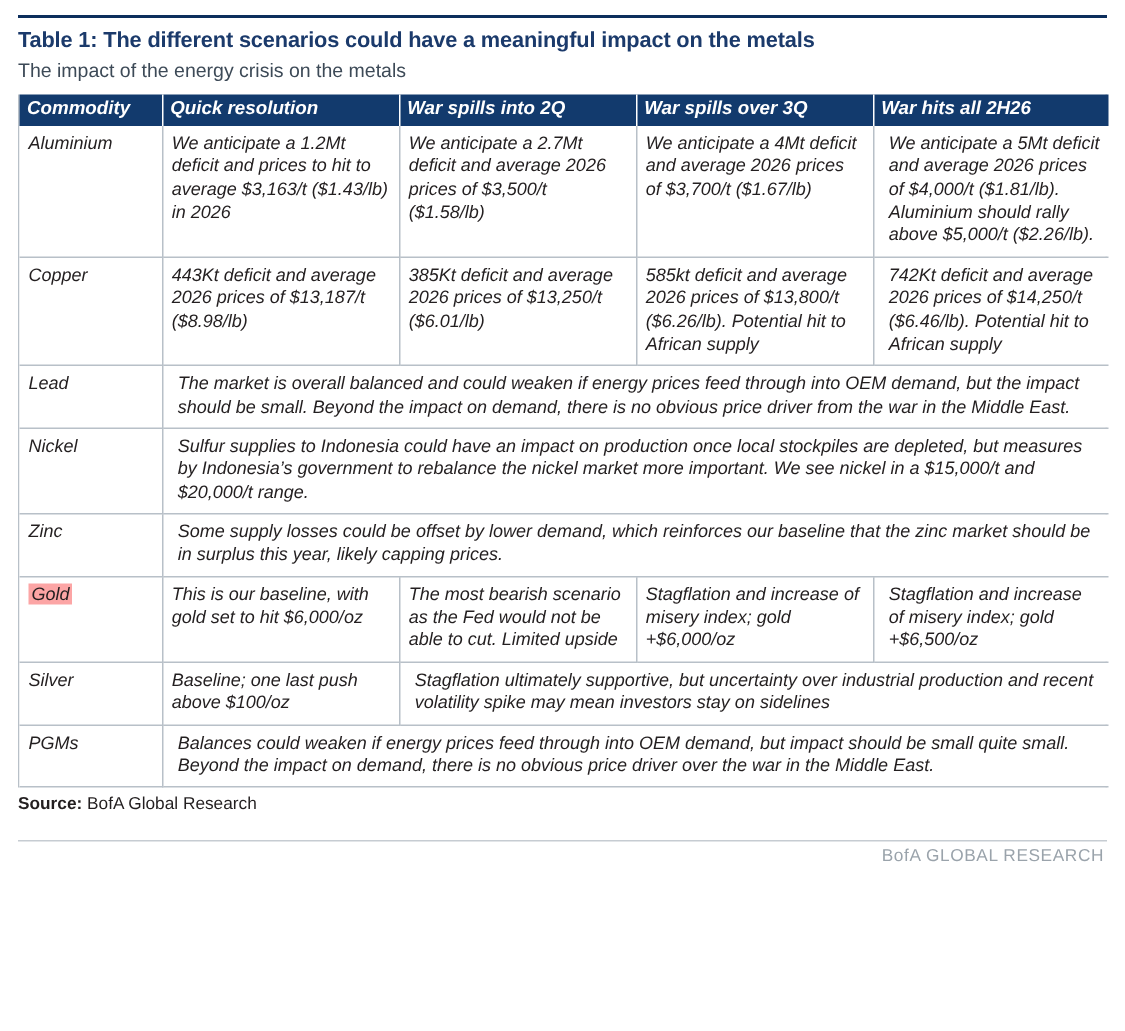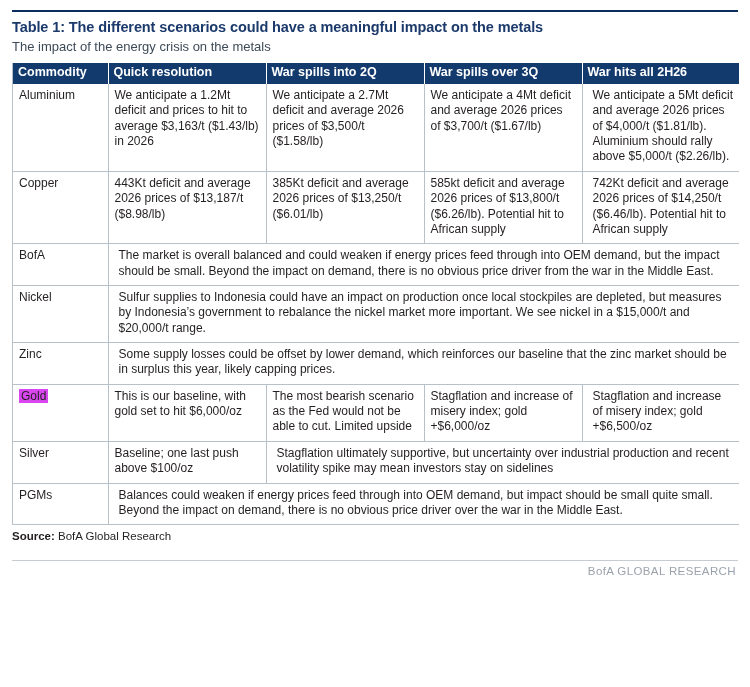--- a/index.html
+++ b/index.html
@@ -49,39 +49,40 @@
   table.matrix th {
     background: #123a6d;
     color: #ffffff;
     font-size: 12.5px;
     font-weight: bold;
     text-align: left;
     padding: 3px 5px 4px 5px;
     vertical-align: middle;
     border-right: 1px solid #ffffff;
     line-height: 1.1;
+    font-style: italic;
   }
   table.matrix th:last-child { border-right: none; }
   table.matrix td {
     font-size: 12px;
     vertical-align: top;
     padding: 4px 6px 6px 6px;
     border-bottom: 1px solid #b8c0c8;
     border-right: 1px solid #b8c0c8;
     line-height: 1.28;
     color: #231f20;
   }
   table.matrix td:last-child { border-right: none; padding-left: 10px; }
-  table.matrix tr.row td { background: #ffffff; }
+  table.matrix tr.row td { background: #ffffff; font-style: italic; }
   td.commodity {
     border-right: 1px solid #b8c0c8;
     white-space: nowrap;
   }
   .sel {
-    background: #d946ef;
+    background: #fca5a5;
     padding: 0 2px;
   }
   .tbl-wrap {
     border-left: 1px solid #b8c0c8;
     border-right: 1px solid #b8c0c8;
     width: 726px;
     box-sizing: border-box;
   }
   .source {
     font-size: 11.5px;
@@ -144,21 +145,21 @@
 
       <tr class="row">
         <td class="commodity"><span>Copper</span></td>
         <td>443Kt deficit and average 2026 prices of $13,187/t ($8.98/lb)</td>
         <td>385Kt deficit and average 2026 prices of $13,250/t ($6.01/lb)</td>
         <td>585kt deficit and average 2026 prices of $13,800/t ($6.26/lb). Potential hit to African supply</td>
         <td>742Kt deficit and average 2026 prices of $14,250/t ($6.46/lb). Potential hit to African supply</td>
       </tr>
 
       <tr class="row">
-        <td class="commodity"><span>BofA</span></td>
+        <td class="commodity"><span>Lead</span></td>
         <td colspan="4">The market is overall balanced and could weaken if energy prices feed through into OEM demand, but the impact should be small. Beyond the impact on demand, there is no obvious price driver from the war in the Middle East.</td>
       </tr>
 
       <tr class="row">
         <td class="commodity"><span>Nickel</span></td>
         <td colspan="4">Sulfur supplies to Indonesia could have an impact on production once local stockpiles are depleted, but measures by Indonesia’s government to rebalance the nickel market more important. We see nickel in a $15,000/t and $20,000/t range.</td>
       </tr>
 
       <tr class="row">
         <td class="commodity"><span>Zinc</span></td>

